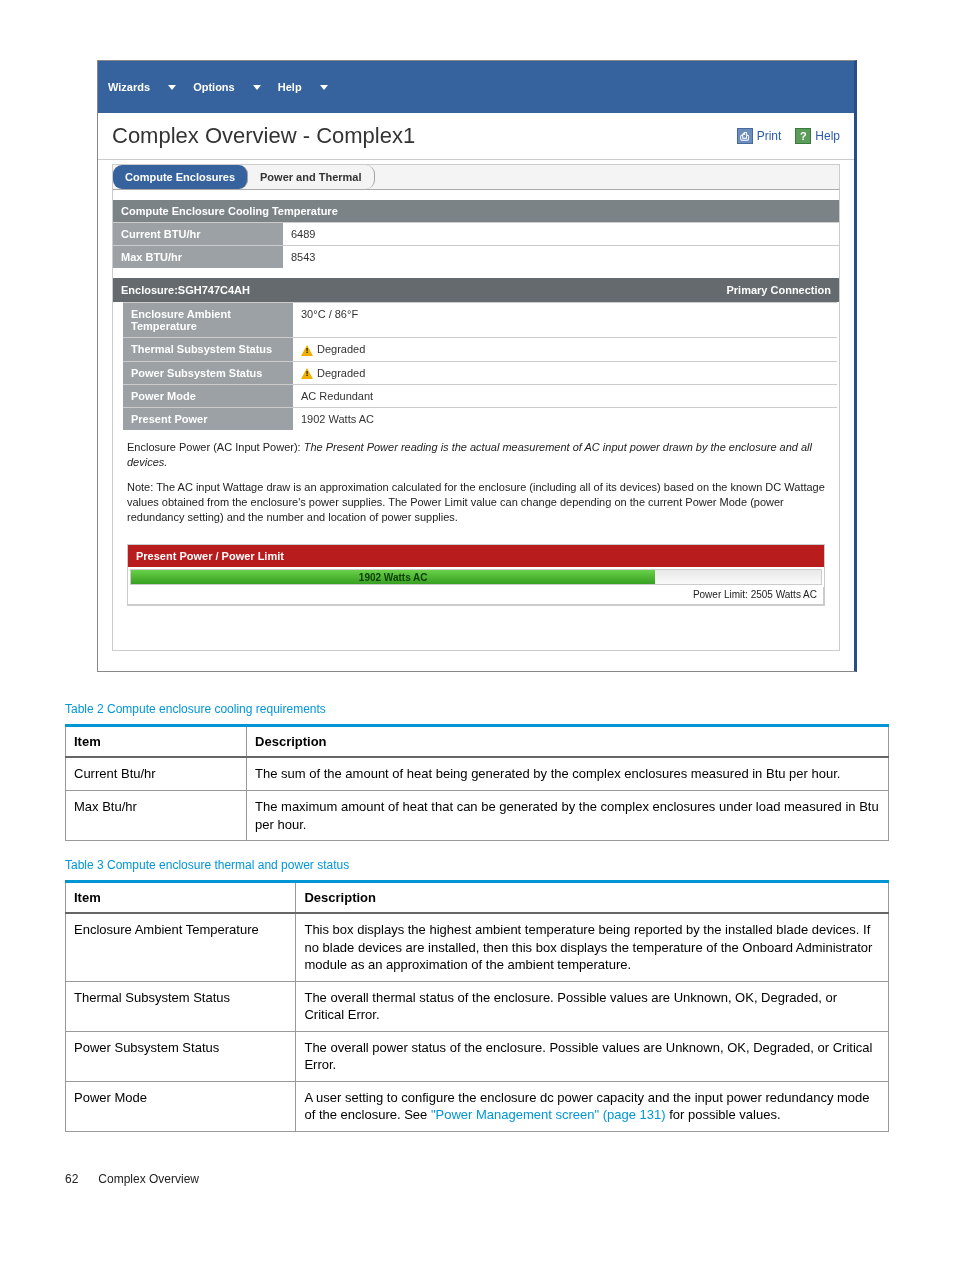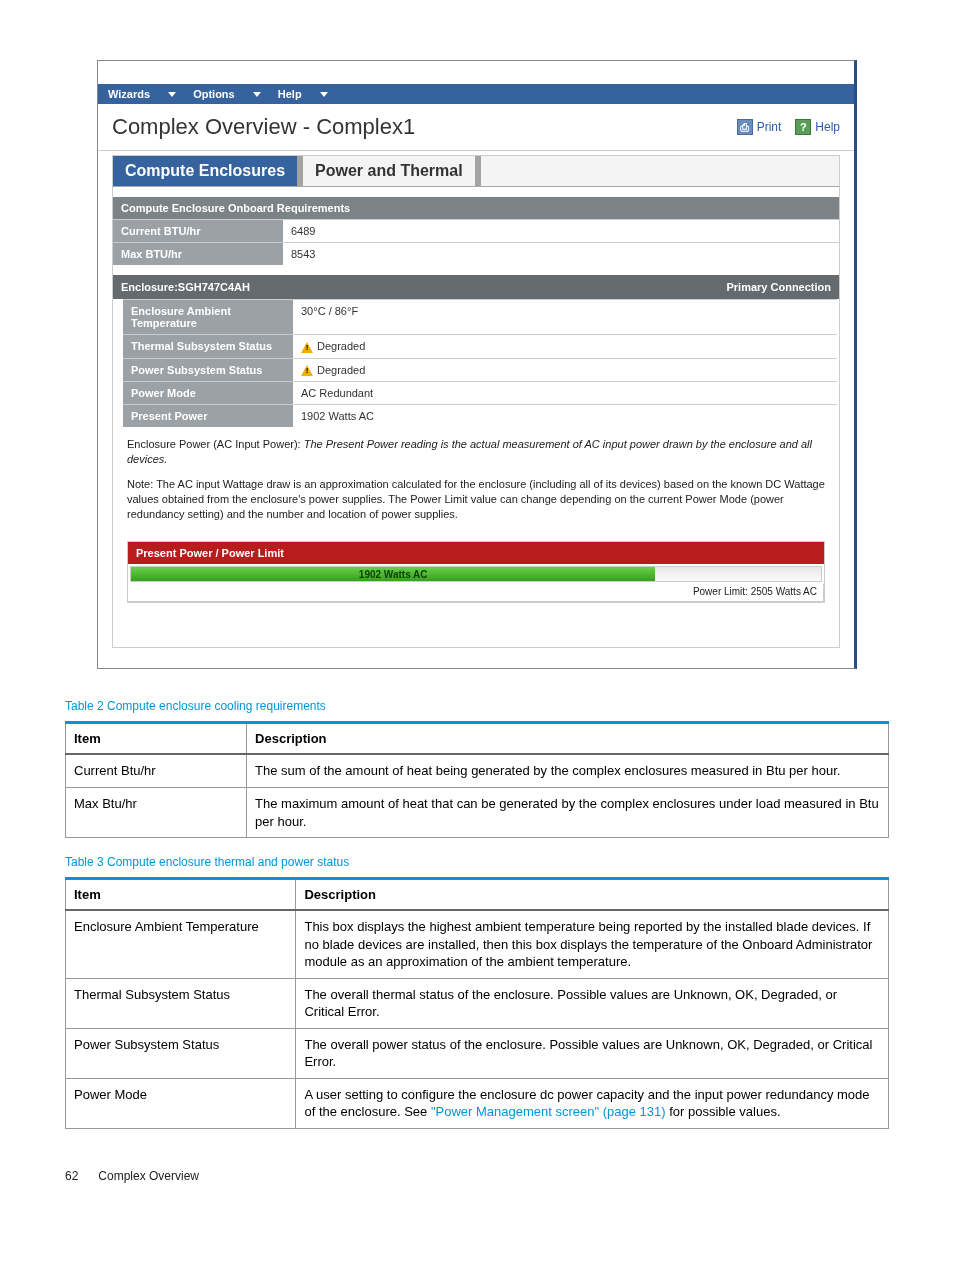--- a/index.html
+++ b/index.html
@@ -21,22 +21,21 @@
     border-right: 3px solid #2a4d8a;
     background: #fff;
     width: 760px;
     margin: 0 auto 30px auto;
   }
   .menubar {
     background: #36629d;
     color: #fff;
     font-size: 11px;
     font-weight: bold;
-    padding: 4px 10px;
-    margin-top: 23px;
+    padding: 20px 10px;
   }
   .menubar span { margin-right: 14px; display:inline-flex; align-items:center; gap:4px;}
   .caret-down {
     display:inline-block; width:0; height:0;
     border-left:4px solid transparent; border-right:4px solid transparent;
     border-top:5px solid #fff;
   }
   .header {
     display: flex; align-items: center; justify-content: space-between;
     padding: 10px 14px;
@@ -57,22 +56,23 @@
     align-items:center; justify-content:center; color:#fff; font-size:11px;
     font-weight:bold; border:1px solid #496a99;
   }
   .icon-box.help { background:#5a9d5a; border:1px solid #3a7a3a; }
   .content { padding: 0 14px 20px 14px; }
   .tabs {
     display:flex; border:1px solid #ccc; border-bottom:1px solid #aaa;
     background:#f4f4f4; margin-top:4px;
   }
   .tab {
-    padding:6px 12px; font-size:16px; font-weight:bold; color:#333;
-    border-right:6px solid #a3a3a3;
+    padding:6px 12px; font-size:11px; font-weight:bold; color:#333;
+    border-right:1px solid #a3a3a3;
+    border-radius:9px;
   }
   .tab.active { background:#36629d; color:#fff; }
   .panel {
     border:1px solid #ccc; border-top:none; background:#fff;
   }
   .section-hdr {
     background:#7c8387; color:#fff; font-size:11px; font-weight:bold;
     padding:5px 8px;
   }
   .section-hdr.dark { background:#646a6e; display:flex; justify-content:space-between; padding:6px 8px;}
@@ -182,21 +182,21 @@
 
     <div class="content">
       <div class="tabs">
         <div class="tab active">Compute Enclosures</div>
         <div class="tab">Power and Thermal</div>
       </div>
 
       <div class="panel">
         <div class="bluebar-sep"></div>
 
-        <div class="section-hdr">Compute Enclosure Onboard Requirements</div>
+        <div class="section-hdr">Compute Enclosure Cooling Temperature</div>
         <div class="kv-row">
           <div class="kv-label">Current BTU/hr</div>
           <div class="kv-val">6489</div>
         </div>
         <div class="kv-row">
           <div class="kv-label">Max BTU/hr</div>
           <div class="kv-val">8543</div>
         </div>
 
         <div class="bluebar-sep"></div>

